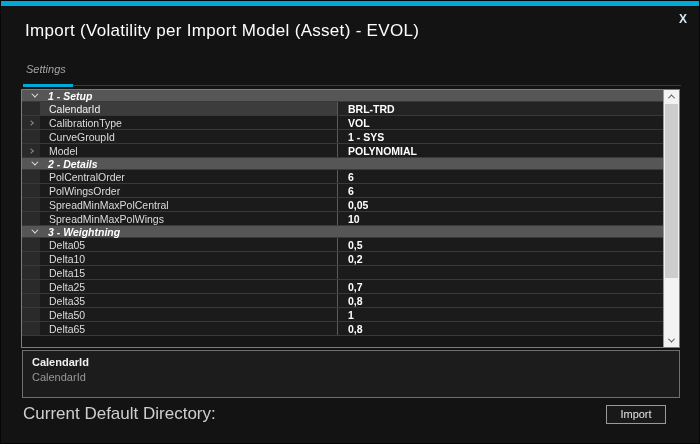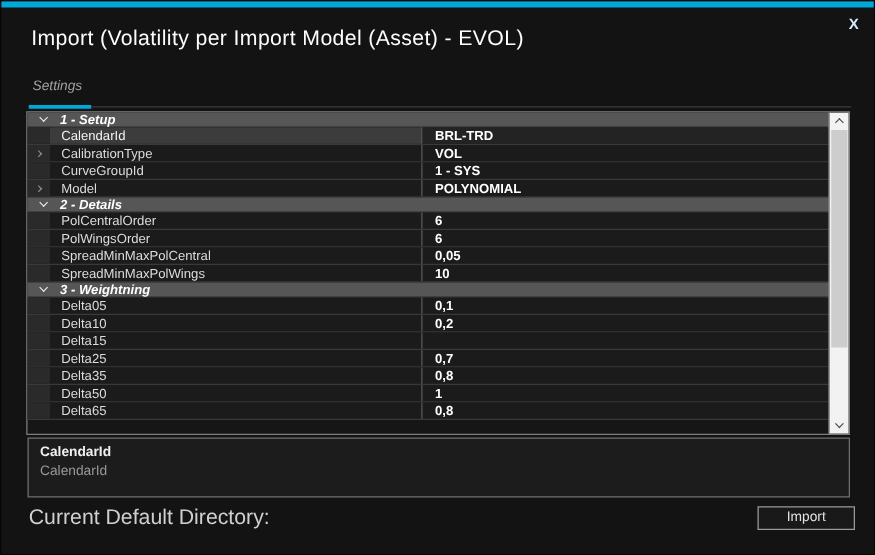--- a/index.html
+++ b/index.html
@@ -55,21 +55,21 @@
   .sb-thumb { position:absolute; left:1px; top:14px; width:13px; height:174px; background:#cdcdcd; }
 
   
   .desc-panel { position:absolute; left:21px; top:349px; width:658px; height:48px;
                 background:#1c1c1c; border:1px solid #6f6f6f; padding:5px 9px; }
   .desc-title { font-size:11px; font-weight:bold; color:#f0f0f0; }
   .desc-text { font-size:11px; color:#989898; margin-top:3px; }
 
   
   .dir-label { position:absolute; left:22px; top:403px; font-size:17px; color:#cfcfcf; }
-  .import-btn { position:absolute; left:605px; top:404px; width:78px; height:19px;
+  .import-btn { position:absolute; left:605px; top:404px; width:60px; height:19px;
                 background:#191919; border:1px solid #9a9a9a; color:#e3e3e3;
                 font-size:11px; text-align:center; line-height:17px; cursor:default; }
 </style>
 </head>
 <body>
 
 <div class="window">
   <div class="accent-bar"></div>
 
   <div class="title">Import (Volatility per Import Model (Asset) - EVOL)</div>
@@ -133,21 +133,21 @@
           <div class="label-cell">SpreadMinMaxPolWings</div>
           <div class="value-cell">10</div>
         </div>
         <div class="cat-row">
           <span class="cat-chev"></span>
           <span class="cat-text">3 - Weightning</span>
         </div>
         <div class="prop-row">
           <div class="gutter"></div>
           <div class="label-cell">Delta05</div>
-          <div class="value-cell">0,1</div>
+          <div class="value-cell">0,5</div>
         </div>
         <div class="prop-row">
           <div class="gutter"></div>
           <div class="label-cell">Delta10</div>
           <div class="value-cell">0,2</div>
         </div>
         <div class="prop-row">
           <div class="gutter"></div>
           <div class="label-cell">Delta15</div>
         </div>

